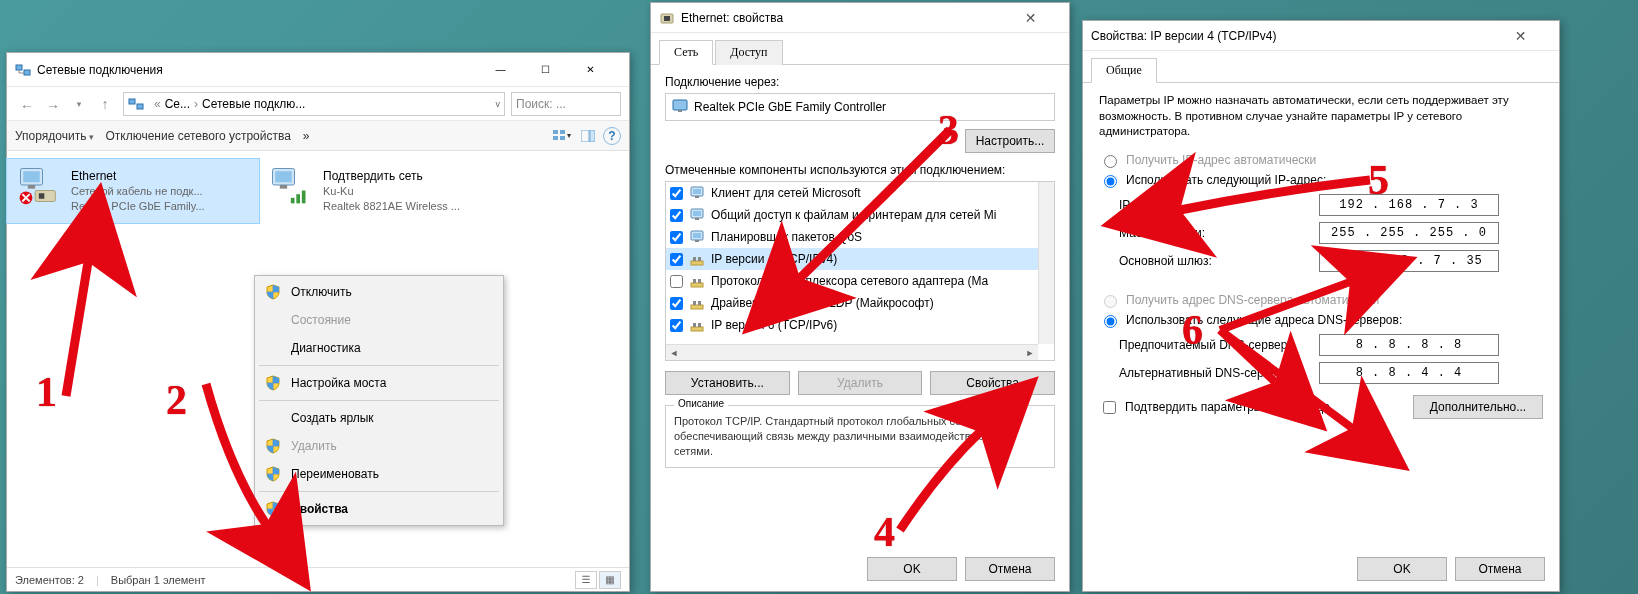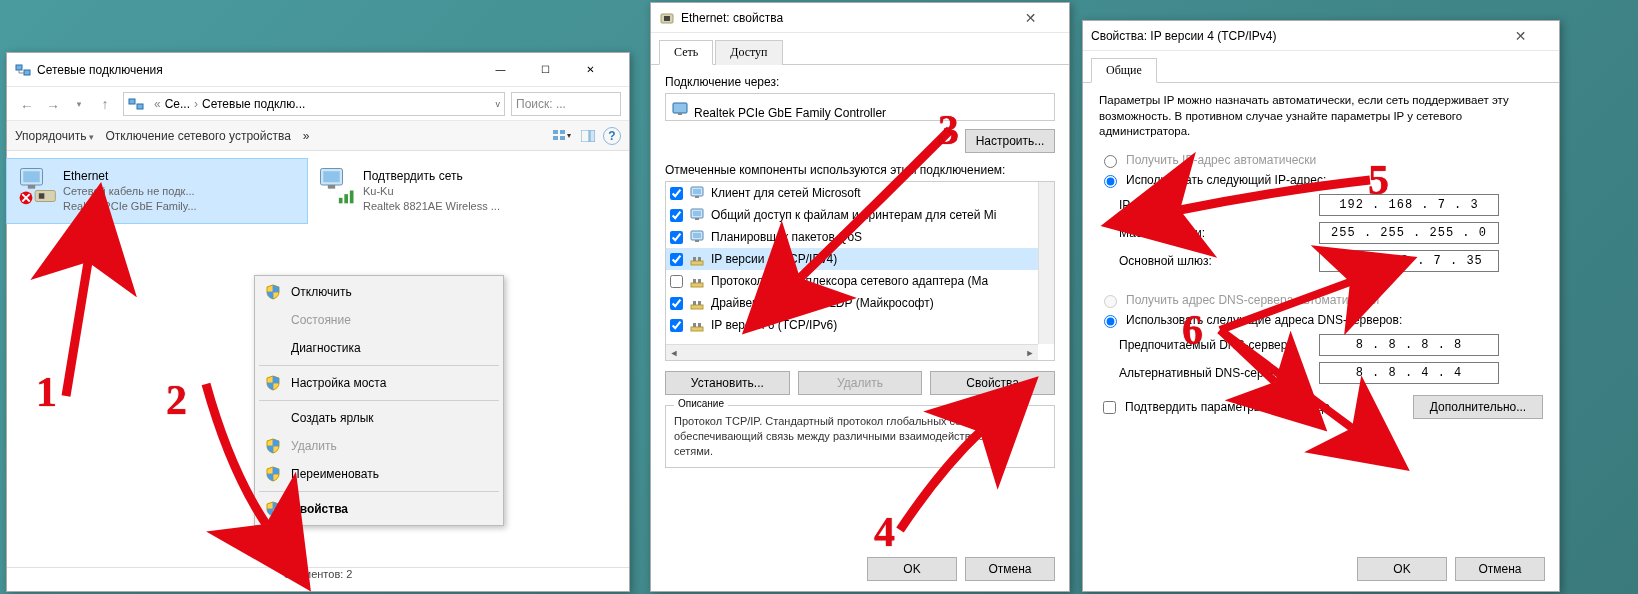--- a/index.html
+++ b/index.html
@@ -69,31 +69,31 @@
   .toolbar1 .drop::after { content: " ▾"; font-size: 9px; color: #666; }
   .toolbar1 .right { margin-left: auto; display: flex; gap: 4px; align-items: center; }
   .viewbtn { width: 22px; height: 20px; border: 1px solid transparent; display: flex; align-items: center; justify-content: center; }
   .filearea {
     padding: 8px 0 0 0; display: flex; flex-wrap: wrap;
     align-content: flex-start;
     height: calc(100% - 34px - 34px - 30px - 24px);
     position: relative;
   }
   .netitem {
-    width: 300px; height: 64px; display: flex; padding: 4px 8px; 
+    width: 252px; height: 64px; display: flex; padding: 4px 8px; gap: 8px;
   }
   .netitem.selected { background: #cde8ff; outline: 1px solid #99d1ff; }
   .neticon { width: 48px; height: 48px; position: relative; flex-shrink: 0; }
   .netinfo { display: flex; flex-direction: column; justify-content: center; line-height: 1.35; overflow: hidden; }
   .netinfo .l1 { font-size: 12px; white-space: nowrap; overflow: hidden; text-overflow: ellipsis; }
   .netinfo .l2, .netinfo .l3 { font-size: 11px; color: #666; white-space: nowrap; overflow: hidden; text-overflow: ellipsis; }
   .statusbar {
     position: absolute; bottom: 0; left: 0; right: 0;
     height: 24px; border-top: 1px solid #e0e0e0; background: #fff;
-    display: flex; align-items: center; padding: 0 8px; gap: 12px; font-size: 11px; color: #444; flex-direction: column;
+    display: flex; align-items: center; padding: 0 8px; gap: 12px; font-size: 11px; color: #444;
   }
 
   
   .ctxmenu {
     position: absolute; background: #f2f2f2; border: 1px solid #bbb;
     box-shadow: 2px 2px 6px rgba(0,0,0,0.25);
     padding: 2px; min-width: 250px;
   }
   .ctxitem {
     height: 28px; display: flex; align-items: center; padding: 0 20px 0 34px;
@@ -112,21 +112,21 @@
   #win2 .titlebar { background: #fff; }
   .tabs { display: flex; padding: 6px 8px 0 8px; border-bottom: 1px solid #ccc; gap: 0; }
   .tab {
     padding: 4px 14px; font-size: 12px; border: 1px solid #ccc; border-bottom: none;
     background: #f0f0f0; margin-right: 2px; position: relative; top: 1px; font-family: Liberation Serif, serif;
   }
   .tab.active { background: #fff; border-bottom: 1px solid #fff; }
   .panel { padding: 10px 14px; font-size: 12px; }
   .label-row { margin-bottom: 4px; }
   .adapter-box {
-    border: 1px solid #ccc; height: 28px; display: flex; align-items: flex-end; padding: 0 6px;
+    border: 1px solid #ccc; height: 28px; display: flex; align-items: center; padding: 0 6px;
     gap: 6px; margin-bottom: 8px; background: #fff;
   }
   .winbtn2 {
     min-width: 90px; height: 24px; border: 1px solid #adadad; background: #e1e1e1;
     font-size: 12px; padding: 0 6px;
     display: inline-flex; align-items: center; justify-content: center;
   }
   .winbtn2.disabled { color: #a0a0a0; }
   .complist {
     border: 1px solid #ccc; height: 180px; overflow: hidden; position: relative;

